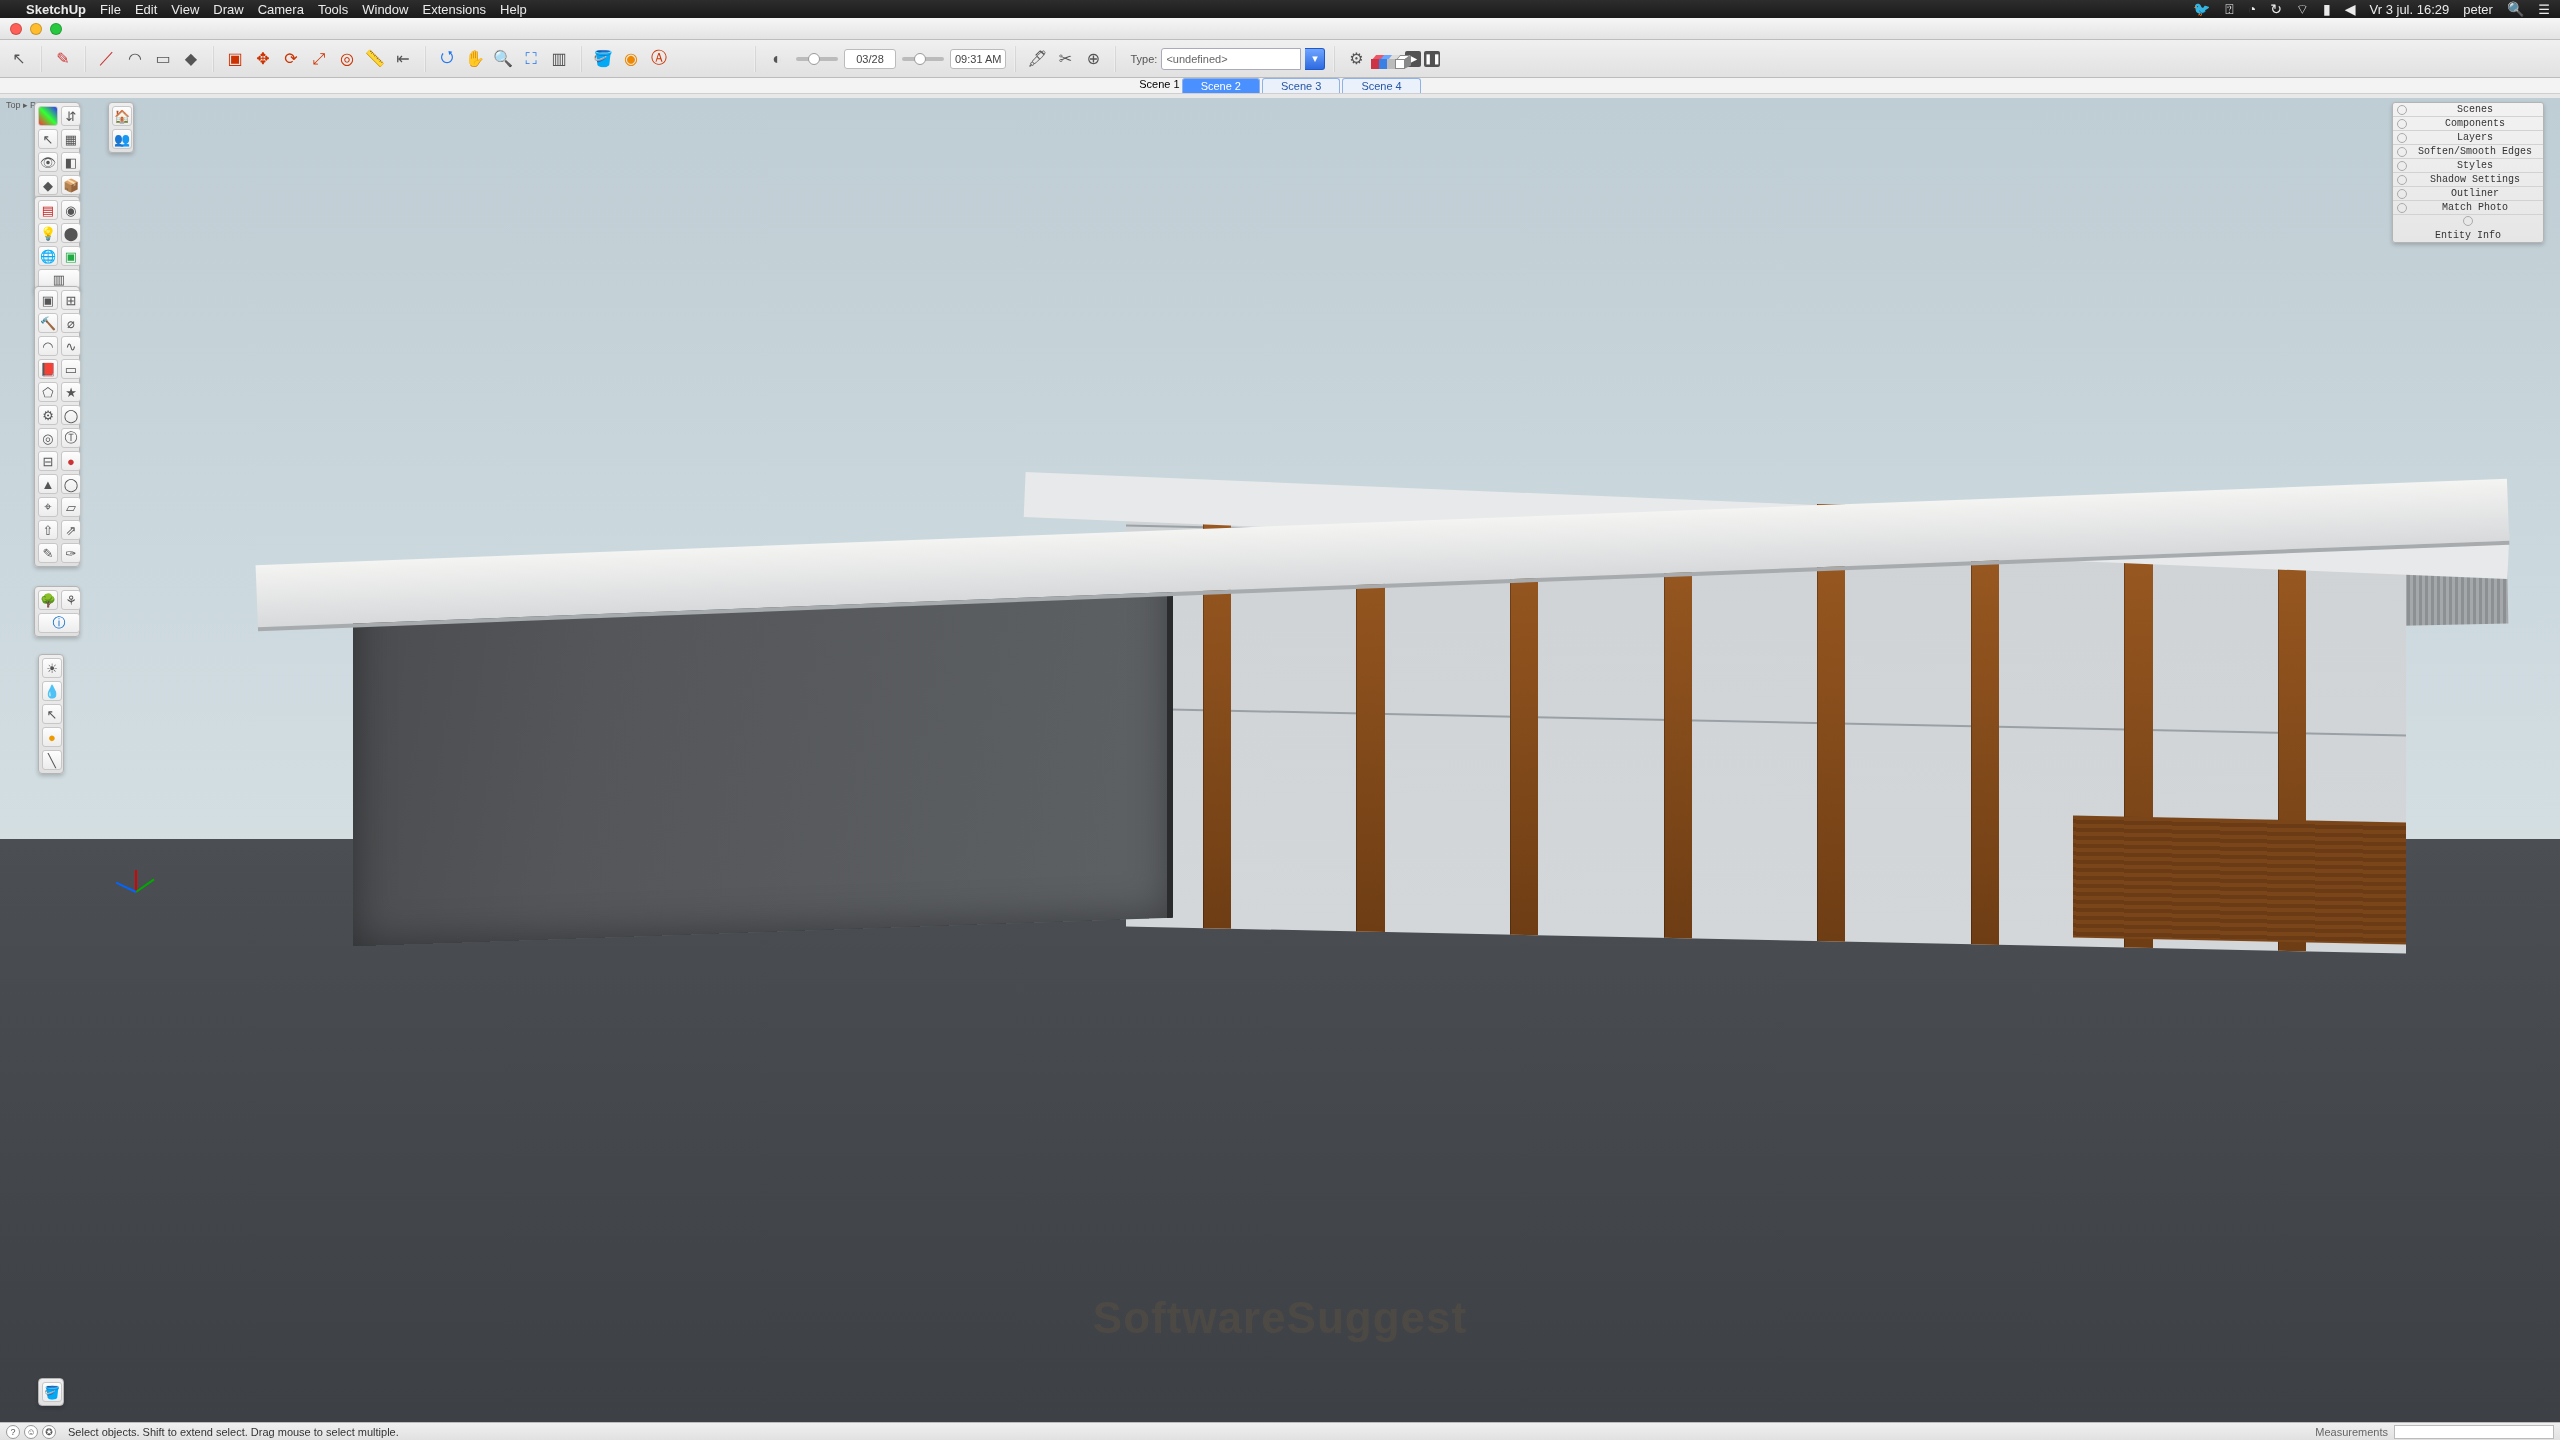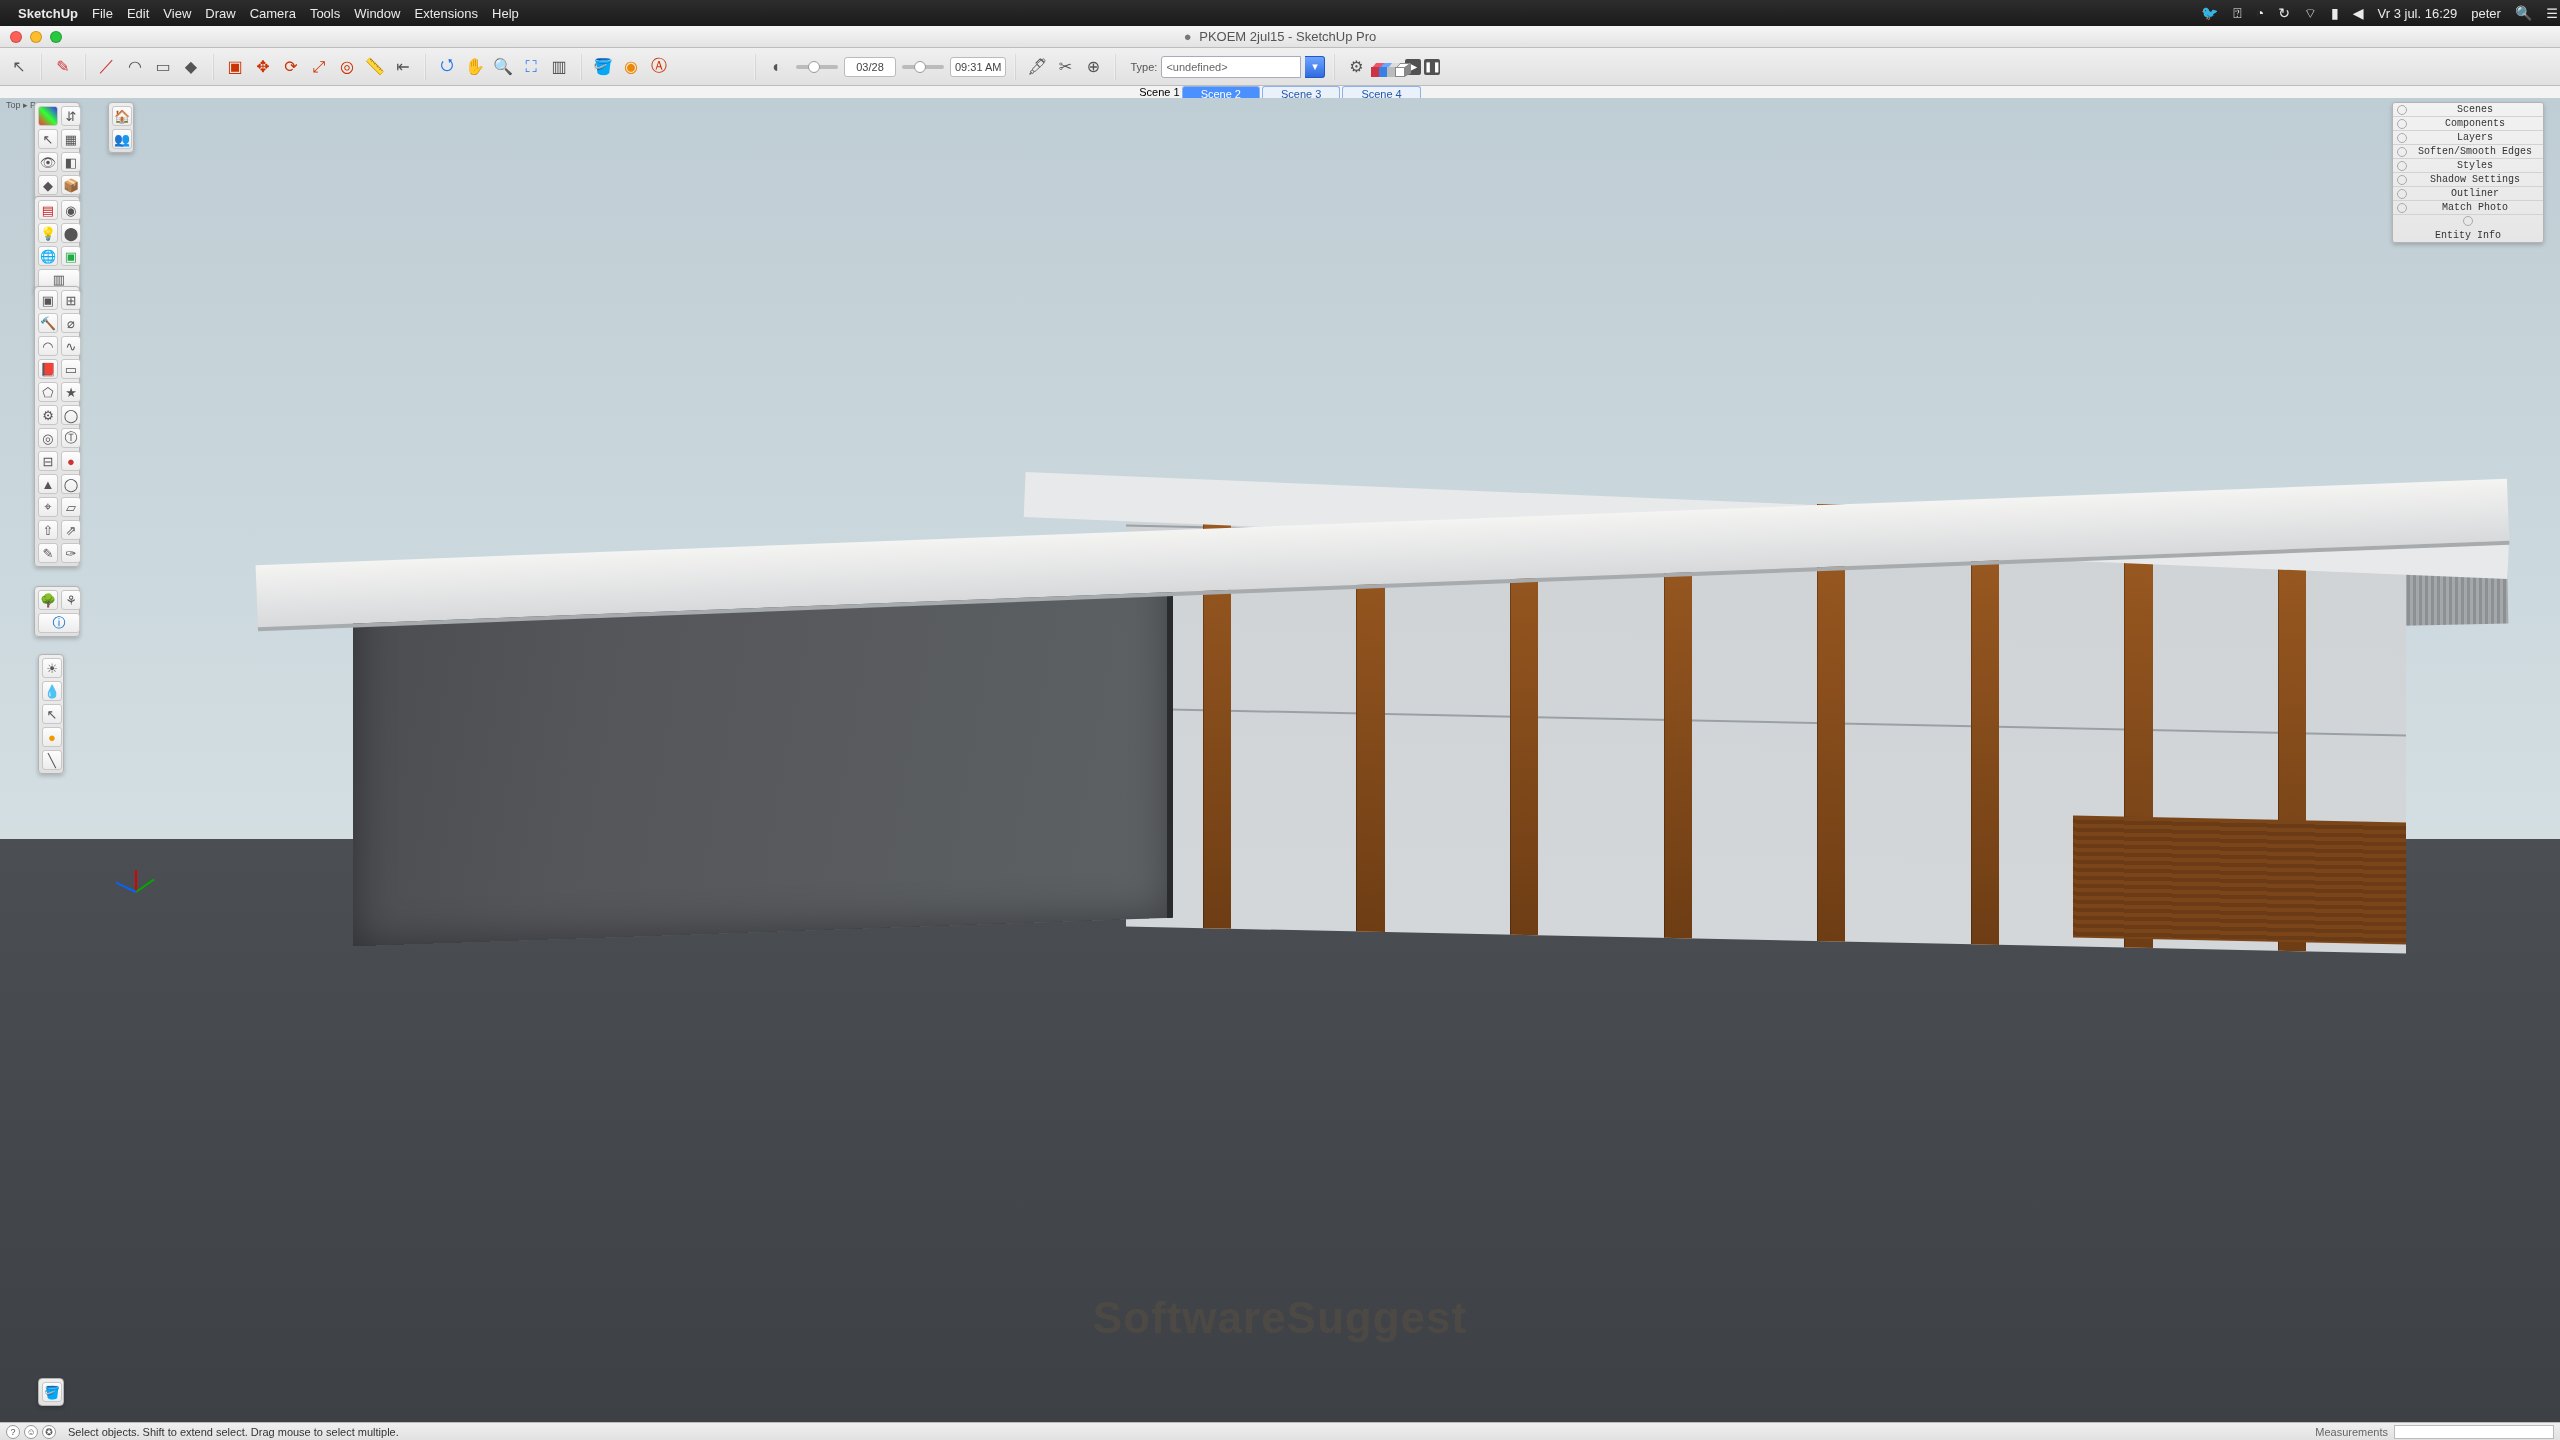--- a/index.html
+++ b/index.html
@@ -6,26 +6,26 @@
   html, body {
     width: 2560px; height: 1440px;
     font-family: "Lucida Grande", "Helvetica Neue", Arial, sans-serif;
     font-size: 11px;
     background: #e8e8e8;
     overflow: hidden;
   }
 
   
   .mac-menubar {
-    height: 26px;
+    height: 18px;
     background: linear-gradient(#2d2d2d, #1a1a1a);
     color: #eaeaea;
     display: flex;
     align-items: center;
-    padding: 0 4px;
+    padding: 0 12px;
     font-size: 13px;
   }
   .mac-menubar .apple { font-size: 15px; margin-right: 14px; }
   .mac-menubar .app-name { font-weight: bold; margin-right: 14px; }
   .mac-menubar .menu-item { margin-right: 14px; cursor: default; }
   .mac-menubar .spacer { flex: 1; }
   .mac-menubar .right-icon { margin-left: 14px; font-size: 14px; }
   .mac-menubar .clock { margin-left: 14px; }
   .mac-menubar .user { margin-left: 14px; }
   .mac-menubar .hamburger { margin-left: 14px; letter-spacing: -2px; }
@@ -306,26 +306,20 @@
   <span class="right-icon">🔍</span>
   <span class="hamburger">☰</span>
 </div>
 
 <div class="doc-titlebar">
   <div class="traffic-lights">
     <div class="tl red"></div>
     <div class="tl yel"></div>
     <div class="tl grn"></div>
   </div>
-  <div class="center">
-    <span class="dirty">●</span>
-    <span>PKOEM 2jul15</span>
-    <span> - </span>
-    <span>SketchUp Pro</span>
-  </div>
 </div>
 
 <div class="main-toolbar">
   <div class="tb-btn">↖</div>
   <div class="tb-sep"></div>
   <div class="tb-btn c-pencil">✎</div>
   <div class="tb-sep"></div>
   <div class="tb-btn c-pencil">／</div>
   <div class="tb-btn">◠</div>
   <div class="tb-btn">▭</div>

